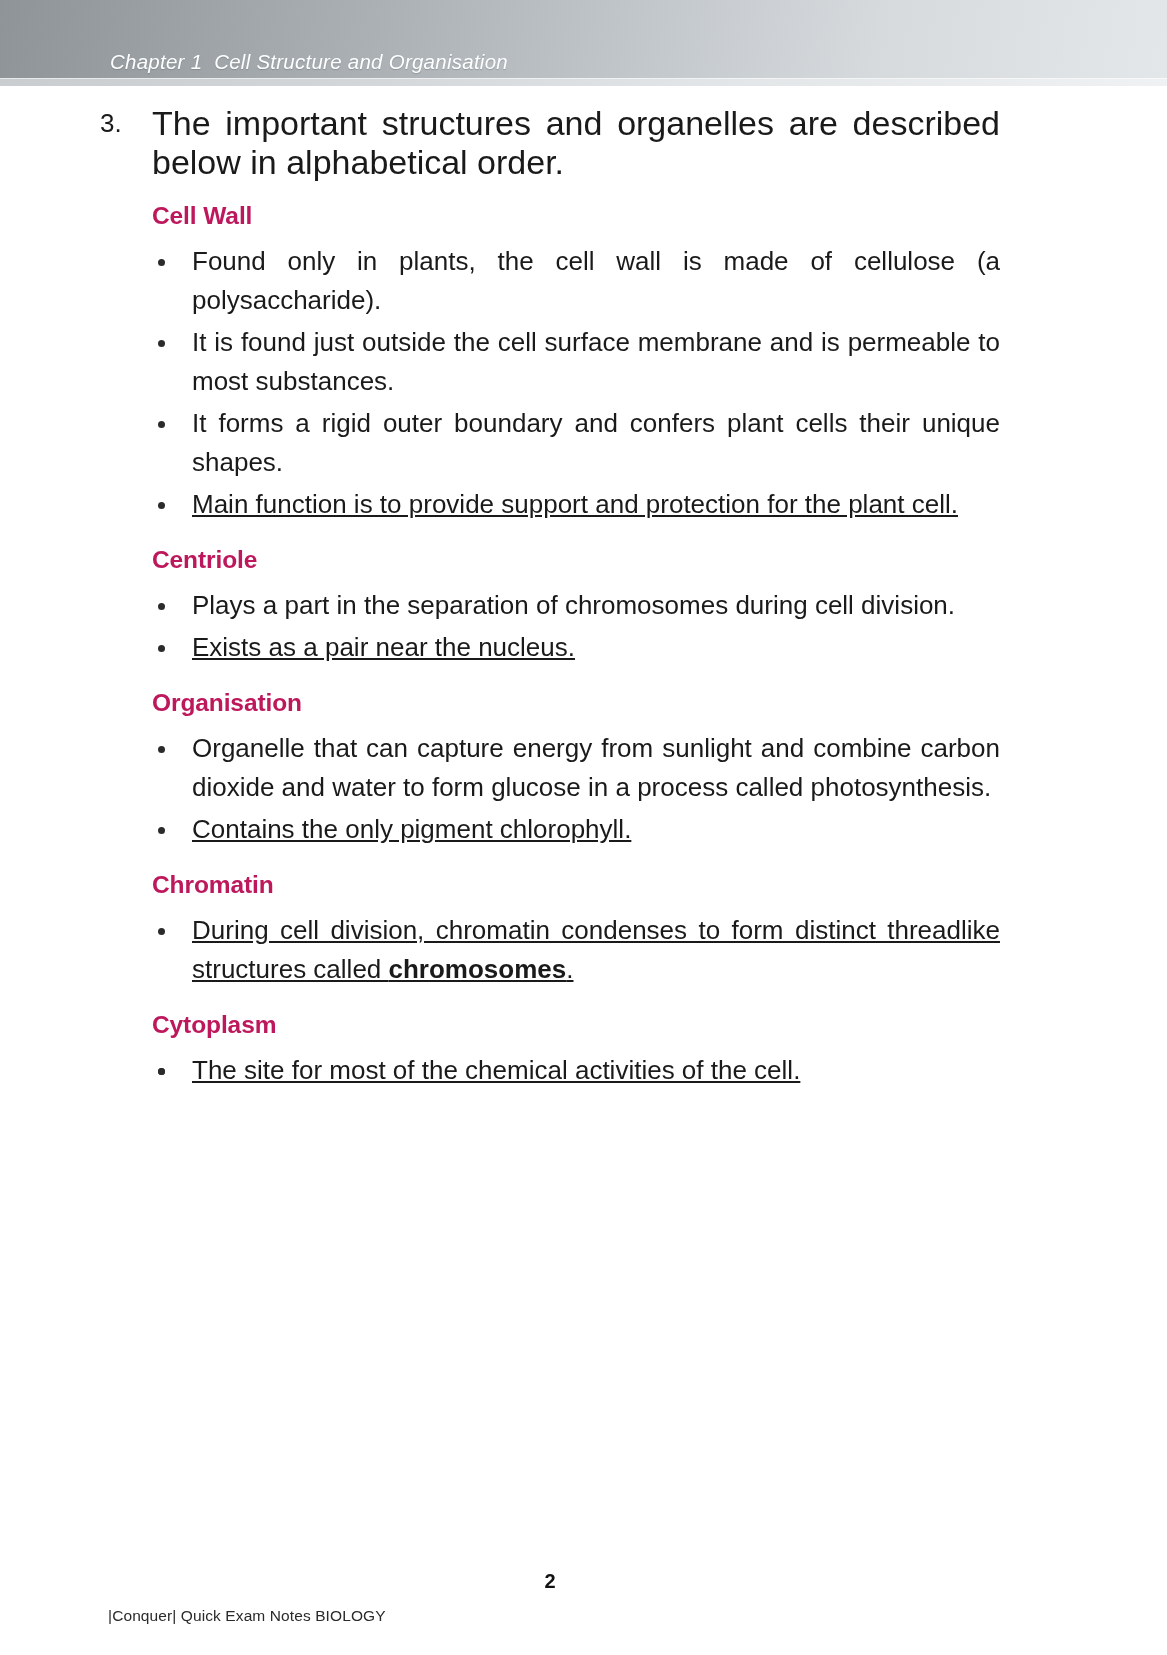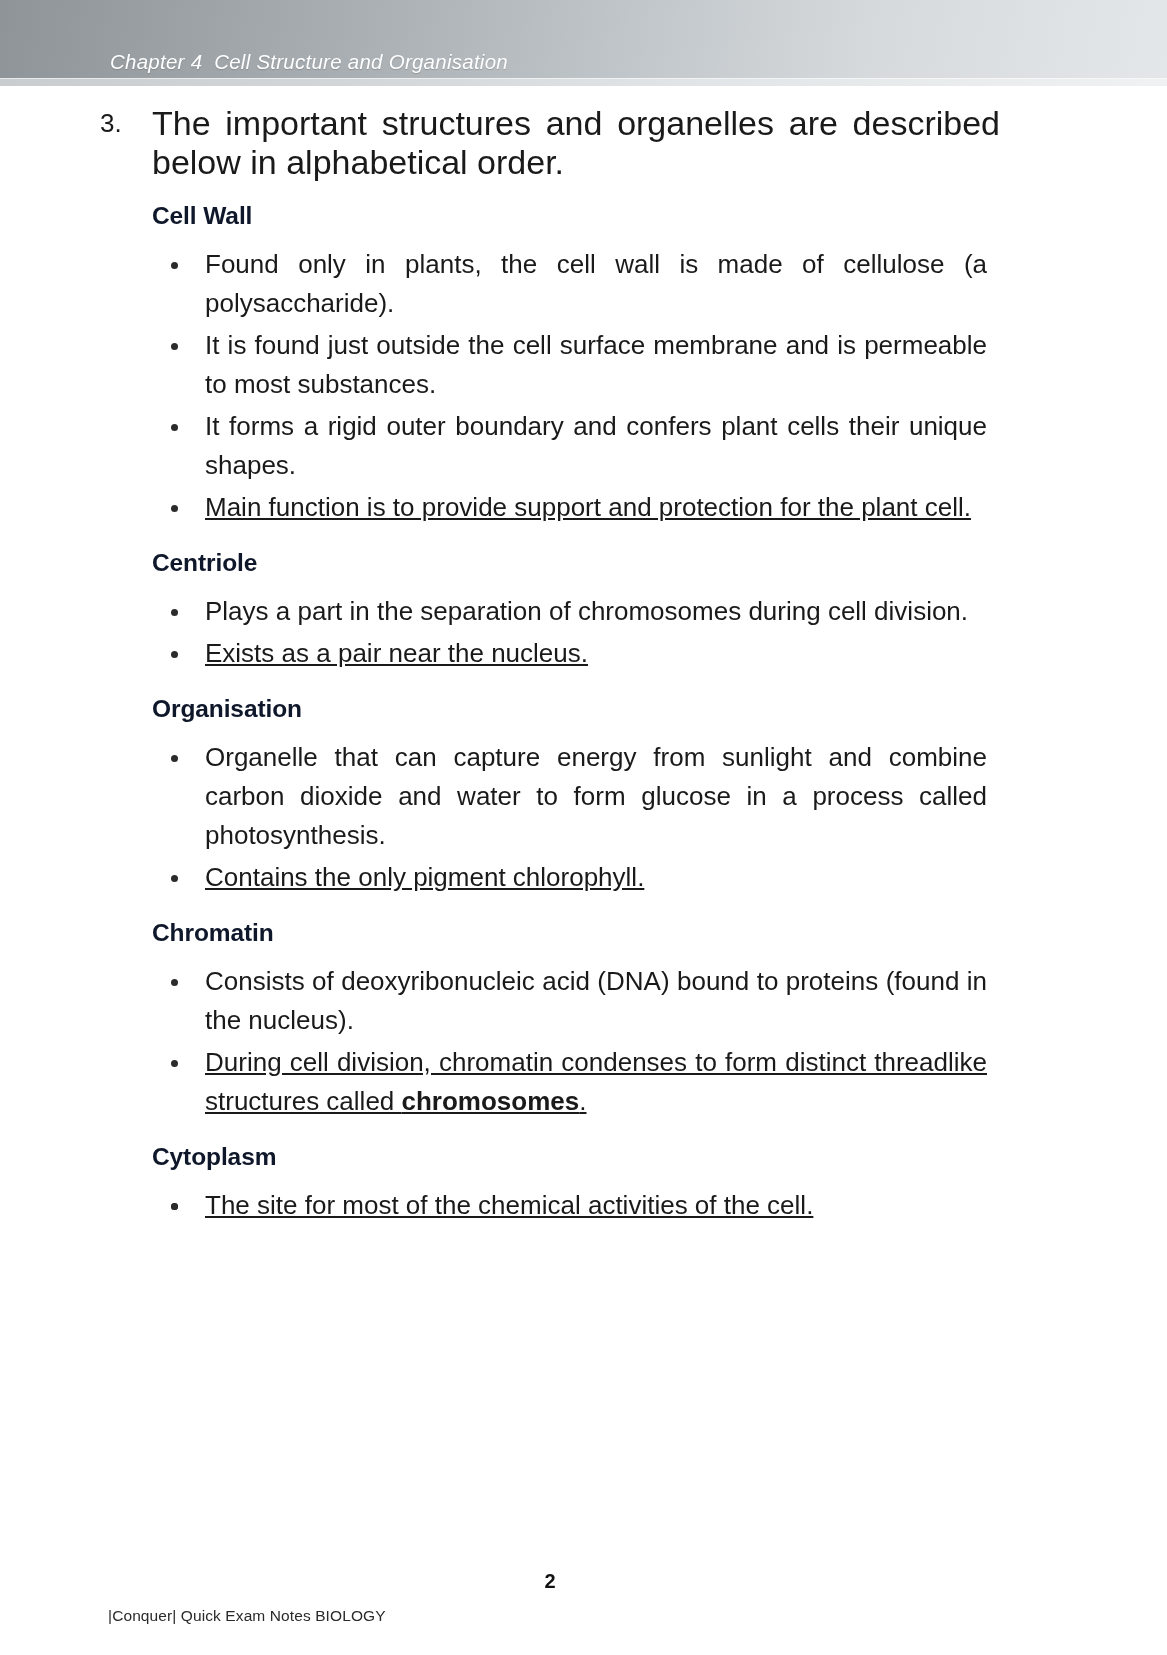--- a/index.html
+++ b/index.html
@@ -104,26 +104,26 @@
     margin-top: 20px;
   }
   .section:first-child { margin-top: 12px; }
 
   .section-heading {
     font-size: 24.5px;
     font-weight: bold;
     line-height: 32px;
     letter-spacing: -0.1px;
     margin-bottom: 10px;
-    color: #0f172a;
+    color: #be185d;
   }
 
   ul.bullets {
     list-style: none;
-    margin: 13px;
+    margin: 0;
     padding: 0;
   }
   ul.bullets > li {
     position: relative;
     padding-left: 40px;
     font-size: 26px;
     line-height: 39px;
     text-align: justify;
     text-justify: inter-word;
     margin-bottom: 3px;
@@ -171,21 +171,21 @@
     font-weight: bold;
     color: #111111;
   }
 </style>
 </head>
 <body>
 
 <div id="page">
 
   <div id="running-header">
-    <div id="header-title">Chapter 4  Cell Structure and Organisation</div>
+    <div id="header-title">Chapter 1  Cell Structure and Organisation</div>
   </div>
 
   <div id="content">
 
     <div class="numbered-item">
       <div class="item-number">3.</div>
       <div class="item-body">The important structures and organelles are described below in alphabetical order.</div>
     </div>
 
     <div class="sections" id="sections-root">
@@ -208,21 +208,20 @@
         <div class="section">
           <div class="section-heading">Organisation</div>
           <ul class="bullets">
             <li><span class="bullet-dot"></span><span class="li-text">Organelle that can capture energy from sunlight and combine carbon dioxide and water to form glucose in a process called photosynthesis.</span></li>
             <li><span class="bullet-dot"></span><span class="li-text">Contains the only pigment chlorophyll.</span></li>
           </ul>
         </div>
         <div class="section">
           <div class="section-heading">Chromatin</div>
           <ul class="bullets">
-            <li><span class="bullet-dot"></span><span class="li-text">Consists of deoxyribonucleic acid (DNA) bound to proteins (found in the nucleus).</span></li>
             <li><span class="bullet-dot"></span><span class="li-text">During cell division, chromatin condenses to form distinct threadlike structures called <b>chromosomes</b>.</span></li>
           </ul>
         </div>
         <div class="section">
           <div class="section-heading">Cytoplasm</div>
           <ul class="bullets">
             <li><span class="bullet-dot"></span></li>
             <li><span class="bullet-dot"></span><span class="li-text">The site for most of the chemical activities of the cell.</span></li>
           </ul>
         </div>

